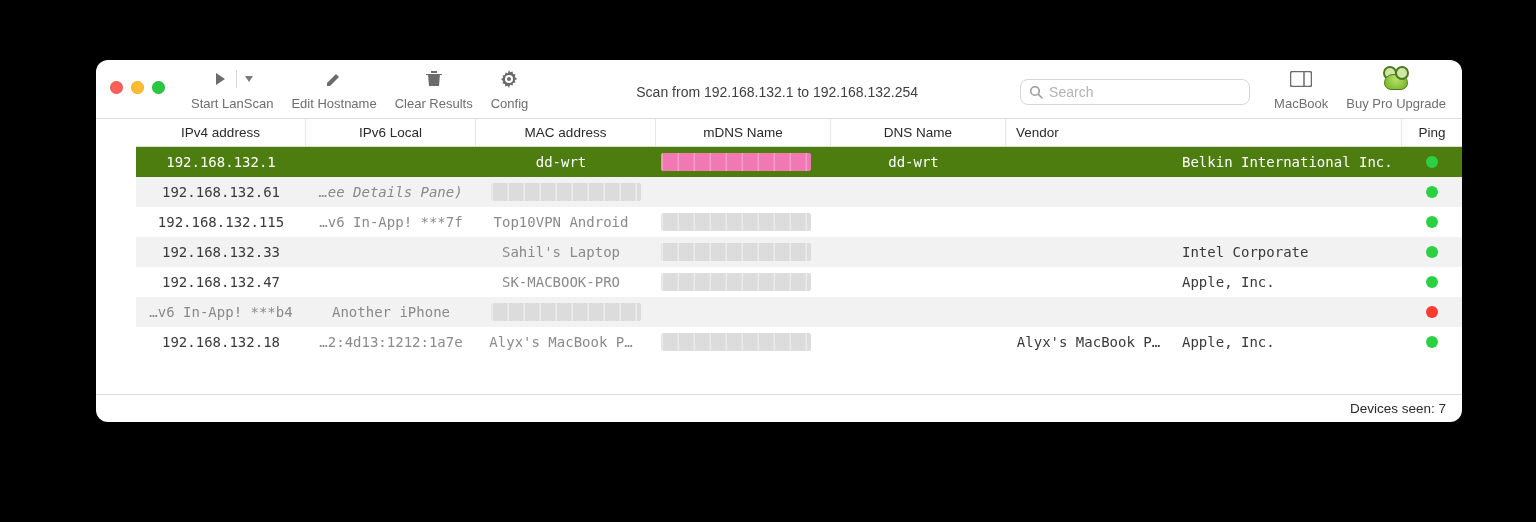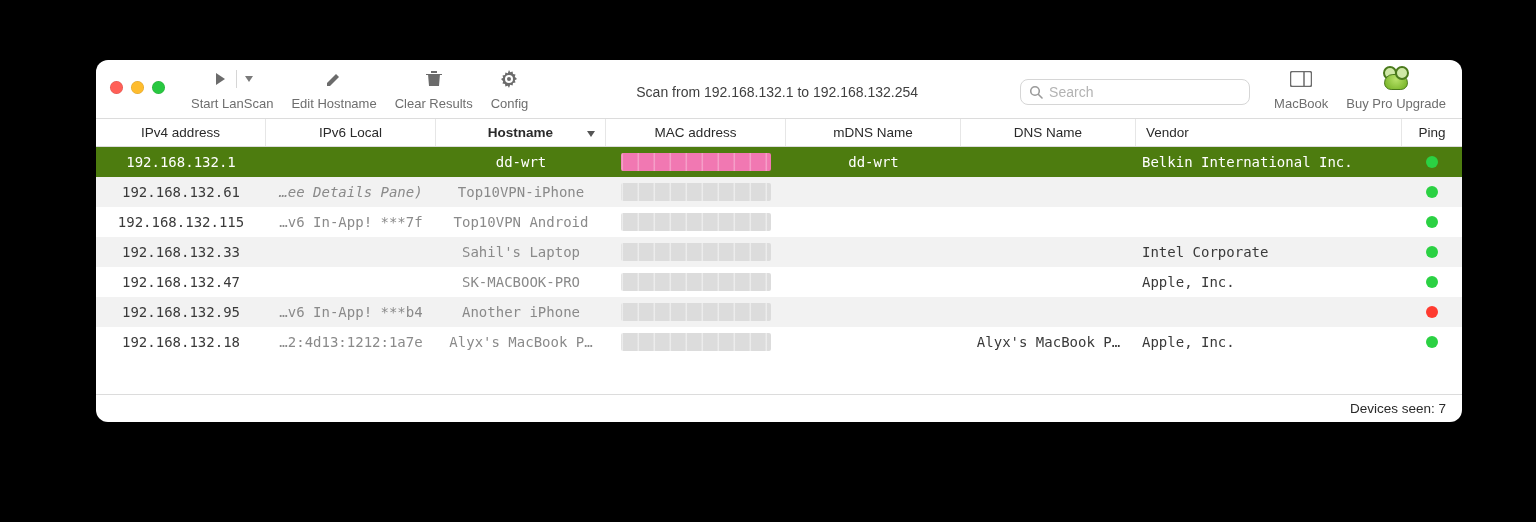--- a/index.html
+++ b/index.html
@@ -43,21 +43,21 @@
     background: #cfe8a6; border: 2px solid #4a7a1c; top: -2px;
   }
   .frog::before { left: 1px; }
   .frog::after  { right: 1px; }
   .frog .body {
     position: absolute; left: 2px; right: 2px; bottom: 0; top: 6px;
     background: radial-gradient(circle at 50% 30%, #b8e26a, #6fae1f);
     border: 1px solid #4a7a1c; border-radius: 10px 10px 8px 8px;
   }
   
-  .table-wrap { flex: 1; overflow: hidden; border-top: 1px solid #dcdcdc; }
+  .table-wrap { flex: 1; overflow: hidden; border-top: 1px solid #dcdcdc; padding-left: 40px; }
   .thead { display: flex; height: 28px; background: #fff; border-bottom: 1px solid #dcdcdc; font-size: 13.5px; color: #2a2a2a; }
   .th { display: flex; align-items: center; justify-content: center; border-right: 1px solid #e6e6e6; position: relative; padding: 0 6px; }
   .th:last-child { border-right: none; }
   .th.sorted { font-weight: 600; }
   .th .sort-chev { position: absolute; right: 10px; }
   .col-ipv4  { width: 170px; }
   .col-ipv6  { width: 170px; }
   .col-host  { width: 170px; }
   .col-mac   { width: 180px; }
   .col-dns   { width: 175px; }
@@ -188,24 +188,20 @@
     </div>
 
     <div class="table-wrap">
       <div class="thead">
         <div class="th col-ipv4">
             <span>IPv4 address</span>
           </div>
         <div class="th col-ipv6">
             <span>IPv6 Local</span>
           </div>
-        <div class="th col-host sorted">
-          <span>Hostname</span>
-          <span class="sort-chev"><span class="chev-down" style="border-top-color:#555"></span></span>
-        </div>
         <div class="th col-mac">
             <span>MAC address</span>
           </div>
         <div class="th col-mdns">
             <span>mDNS Name</span>
           </div>
         <div class="th col-dns">
             <span>DNS Name</span>
           </div>
         <div class="th col-vendor">
@@ -226,21 +222,20 @@
             <div class="td col-dns">dd-wrt</div>
             <div class="td col-mdns"></div>
             <div class="td col-vendor left">Belkin International Inc.</div>
             <div class="td col-ping">
               <span class="ping-dot ping-green"></span>
             </div>
           </div>
           <div class="tr">
             <div class="td col-ipv4">192.168.132.61</div>
             <div class="td col-ipv6 dim italic">…ee Details Pane)</div>
-            <div class="td col-host dim">Top10VPN-iPhone</div>
             <div class="td col-mac">
               <span class="mac-blur"></span>
             </div>
             <div class="td col-dns"></div>
             <div class="td col-vendor left"></div>
             <div class="td col-ping">
               <span class="ping-dot ping-green"></span>
             </div>
           </div>
           <div class="tr">
@@ -279,21 +274,20 @@
               <span class="mac-blur"></span>
             </div>
             <div class="td col-dns"></div>
             <div class="td col-mdns"></div>
             <div class="td col-vendor left">Apple, Inc.</div>
             <div class="td col-ping">
               <span class="ping-dot ping-green"></span>
             </div>
           </div>
           <div class="tr">
-            <div class="td col-ipv4">192.168.132.95</div>
             <div class="td col-ipv6 dim">…v6 In-App! ***b4</div>
             <div class="td col-host dim">Another iPhone</div>
             <div class="td col-mac">
               <span class="mac-blur"></span>
             </div>
             <div class="td col-dns"></div>
             <div class="td col-mdns"></div>
             <div class="td col-vendor left"></div>
             <div class="td col-ping">
               <span class="ping-dot ping-red"></span>

